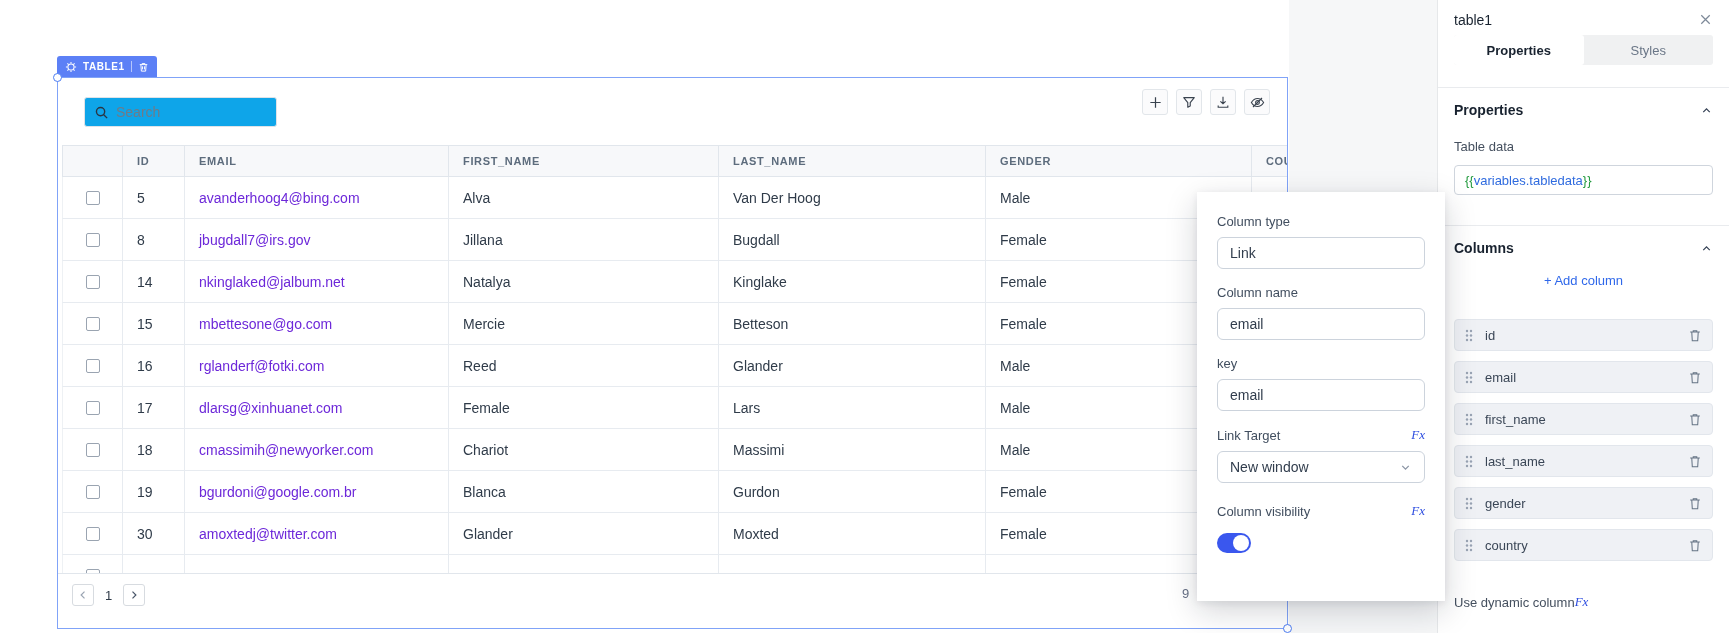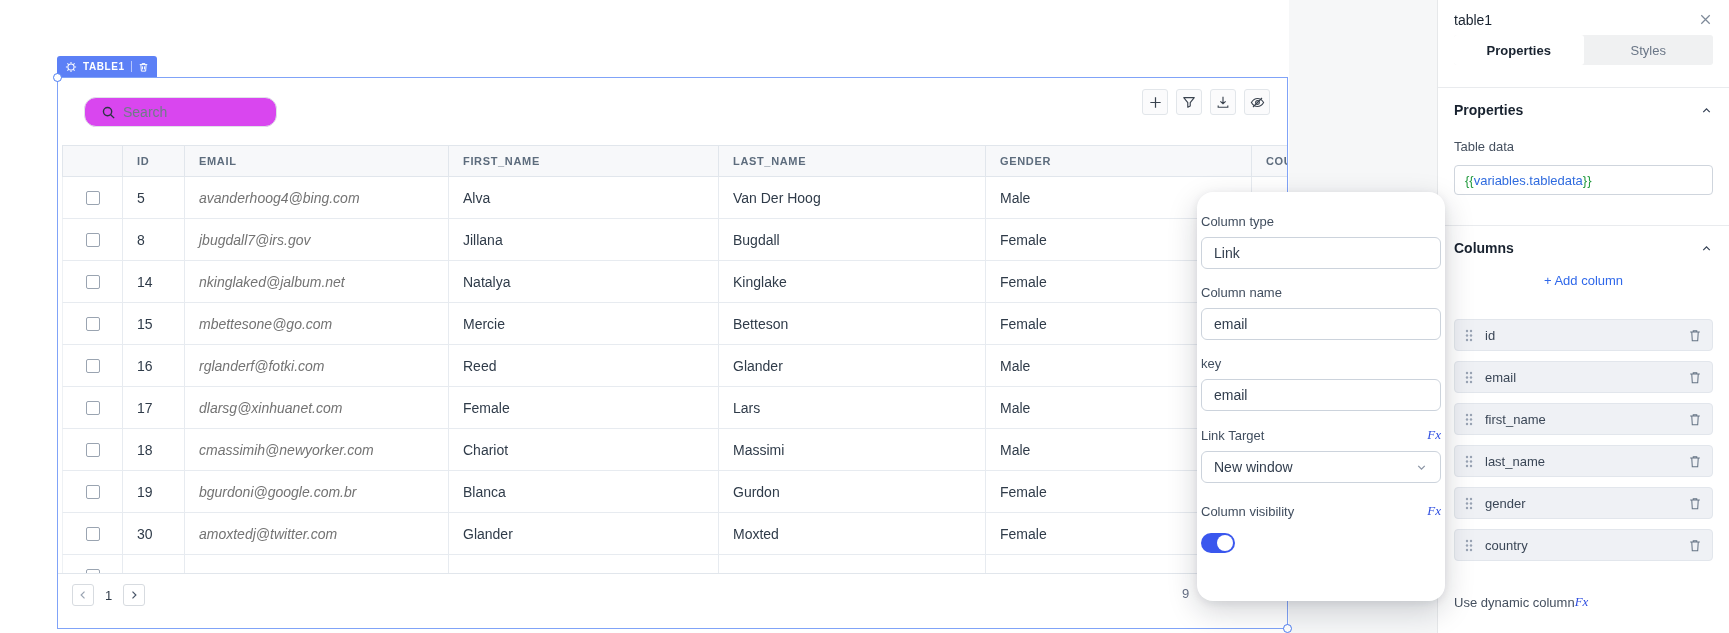--- a/index.html
+++ b/index.html
@@ -15,22 +15,22 @@
   .badge { position:absolute; left:-1px; top:-22px; height:21px; background:#5c80f6;
            border-radius:3px 3px 0 0; display:flex; align-items:center; gap:6px; padding:0 8px; color:#fff; }
   .badge .bname { font-size:10px; font-weight:bold; letter-spacing:.06em; }
   .badge .bdiv { width:1px; height:11px; background:rgba(255,255,255,.55); }
   .handle { position:absolute; width:9px; height:9px; border-radius:50%; background:#fff;
             border:1.5px solid #4d7df2; z-index:3; }
   .h-tl { left:-5px; top:-5px; } .h-br { right:-5px; bottom:-5px; }
 
   .search-row { position:absolute; left:0; top:0; width:100%; height:67px; background:#fff; }
   .search-box { position:absolute; left:26px; top:19px; width:193px; height:30px;
-                border:1px solid #dfe3e8; border-radius:12px; background:#d946ef;
-                display:flex; align-items:center; padding:0 16px; gap:7px; }
+                border:1px solid #dfe3e8; border-radius:3px; background:#0ea5e9;
+                display:flex; align-items:center; padding:0 9px; gap:7px; }
   .search-box input { border:none; outline:none; width:100%; font-size:14px; color:#333;
                       font-family:"Liberation Sans", sans-serif; background:transparent; }
   .search-box input::placeholder { color:#6f7b88; }
   .toolbar { position:absolute; right:17px; top:11px; display:flex; gap:8px; }
   .tbtn { width:26px; height:26px; border:1px solid #e2e6ea; background:#fbfbfc; border-radius:3px;
           display:flex; align-items:center; justify-content:center; color:#3a434f; cursor:pointer; }
 
   .tgrid { position:absolute; left:4px; top:67px; right:0; bottom:0; overflow:hidden; }
   .thead { display:flex; height:32px; background:#f7f8fa; border-top:1px solid #e1e6ec; border-bottom:1px solid #e1e6ec; border-left:1px solid #e1e6ec; }
   .hcell { font-size:11px; font-weight:bold; letter-spacing:.06em; color:#5d6c7d;
@@ -40,36 +40,36 @@
   .cell { display:flex; align-items:center; padding:0 14px; font-size:14px; color:#2f3b49;
           border-right:1px solid #e7ebf0; white-space:nowrap; overflow:hidden; flex-shrink:0; }
   .col-check { width:60px; justify-content:center; }
   .col-id { width:62px; }
   .col-email { width:264px; }
   .col-first { width:270px; }
   .col-last { width:267px; }
   .col-gender { width:266px; }
   .col-country { width:150px; }
   .cb { width:14px; height:14px; border:1px solid #9aa4b1; border-radius:2px; background:#fff; display:inline-block; }
-  .link { color:#737373; cursor:pointer;font-style:italic; }
+  .link { color:#6d28d9; cursor:pointer; }
   .sliver { height:5px; border-radius:2px; align-self:flex-end; margin-bottom:14px; }
 
   .tfooter { position:absolute; left:0; bottom:0; width:100%; height:55px; background:#fff;
              border-top:1px solid #e1e6ec; z-index:2; }
   .pager { position:absolute; left:14px; top:10px; display:flex; align-items:center; gap:11px; }
   .pbtn { width:22px; height:22px; border:1px solid #d7dbe0; background:#fff; border-radius:3px;
           display:flex; align-items:center; justify-content:center; cursor:pointer; }
   .pbtn.prev { color:#9aa4b2; } .pbtn.next { color:#475467; }
   .pnum { font-size:13px; color:#2f3b49; }
   .recfrag { position:absolute; left:1124px; top:12px; font-size:13px; color:#667085; }
 
   
   .popup { position:absolute; left:1197px; top:192px; width:248px; height:409px; background:#fff;
-           border-radius:16px; box-shadow:0 10px 30px rgba(16,24,40,.18), 0 2px 8px rgba(16,24,40,.08);
-           z-index:5; padding:22px 4px; }
+           border-radius:0; box-shadow:0 10px 30px rgba(16,24,40,.18), 0 2px 8px rgba(16,24,40,.08);
+           z-index:5; padding:22px 20px; }
   .plabel { font-size:13px; color:#414e5f; margin-bottom:8px; }
   .plabel-row { display:flex; justify-content:space-between; align-items:center; margin-bottom:8px; }
   .pinput { height:32px; border:1px solid #ccd3dc; border-radius:6px; display:flex; align-items:center;
             padding:0 12px; font-size:14px; color:#313d4d; margin-bottom:16px; background:#fff; }
   .pselect { height:32px; border:1px solid #ccd3dc; border-radius:6px; display:flex; align-items:center;
              justify-content:space-between; padding:0 12px; font-size:14px; color:#313d4d;
              margin-bottom:20px; cursor:pointer; background:#fff; }
   .fx { font-family:"Liberation Serif", serif; font-style:italic; font-size:13px; color:#2d4de0; }
   .toggle { width:34px; height:20px; border-radius:10px; background:#3a57ee; position:relative;
             margin-top:14px; cursor:pointer; }

